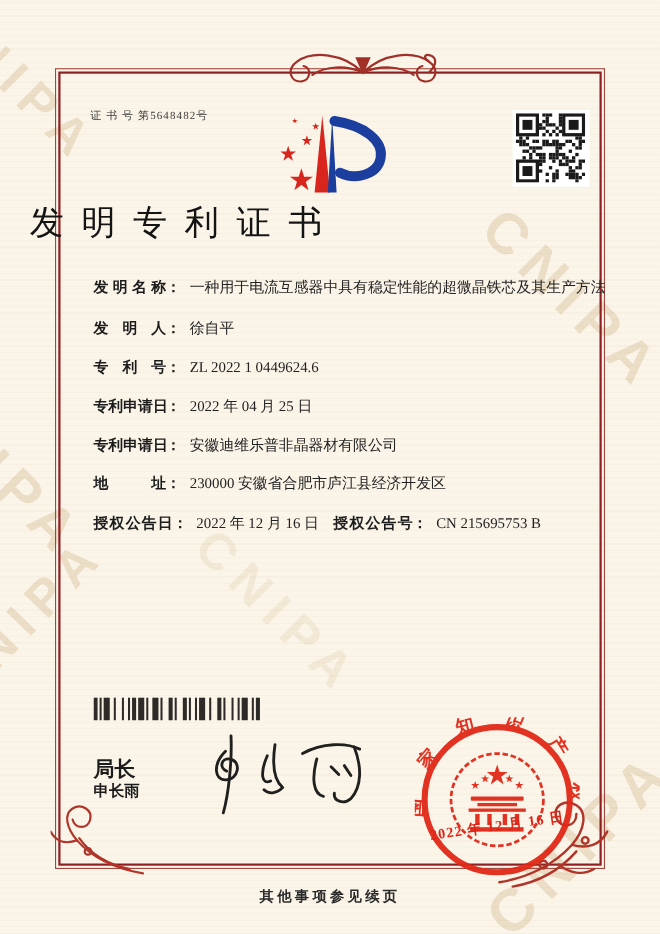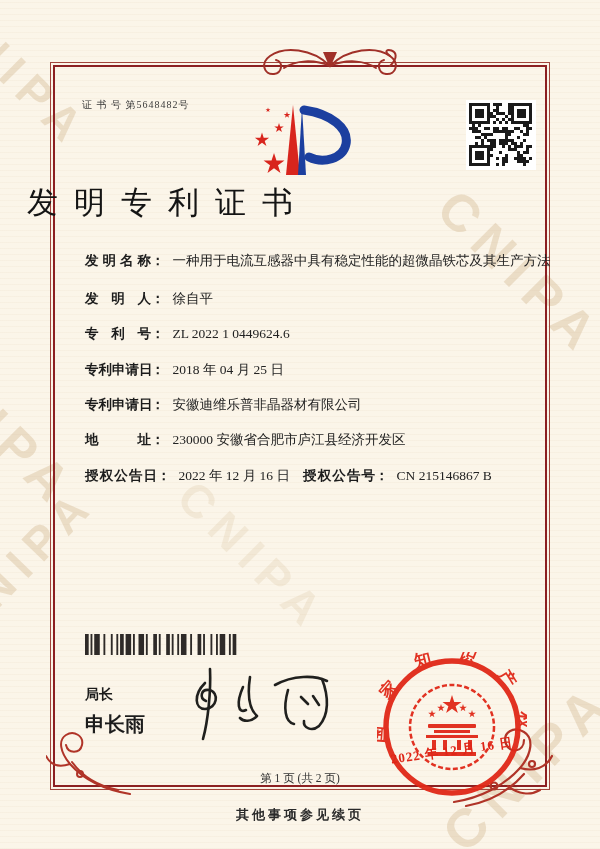--- a/index.html
+++ b/index.html
@@ -22,22 +22,22 @@
   .fields{position:absolute;left:85px;top:0;font-size:13.5px;}
   .f-row{position:absolute;left:0;white-space:nowrap;}
   .f-label{display:inline-block;width:66px;text-align:justify;text-align-last:justify;
            font-weight:bold;color:#1c1c1c;vertical-align:bottom;}
   .f-colon{font-weight:bold;color:#1c1c1c;}
   .f-value{margin-left:8px;color:#222;margin-top:48px;}
   .f-group2{position:absolute;left:218px;top:0;}
   .paras{position:absolute;left:66px;top:492px;width:472px;font-size:13.2px;line-height:25px;color:#262626;}
   .paras p{margin:0;text-indent:2em;}
   .barcode{position:absolute;left:85px;top:634px;}
-  .director-title{position:absolute;left:85px;top:686px;font-size:14px;font-weight:bold;color:#1c1c1c;}
-  .director-name{position:absolute;left:85px;top:711px;font-size:20px;font-weight:bold;color:#1c1c1c;text-align:right;}
+  .director-title{position:absolute;left:85px;top:686px;font-size:19px;font-weight:bold;color:#1c1c1c;}
+  .director-name{position:absolute;left:85px;top:711px;font-size:14px;font-weight:bold;color:#1c1c1c;text-align:right;}
   .signature{position:absolute;left:175px;top:663px;}
   .seal{position:absolute;left:377px;top:652px;opacity:.95;}
   .seal-date{position:absolute;left:362px;top:742px;width:180px;text-align:center;
              font-size:13px;font-weight:bold;color:#df2517;transform:rotate(-8deg);letter-spacing:1px;}
   .page-info{position:absolute;left:0;top:771px;width:100%;text-align:center;font-size:11.5px;color:#333;}
   .cont-note{position:absolute;left:0;top:806px;width:100%;text-align:center;font-size:13px;
              letter-spacing:3px;color:#2a2a2a;font-weight:bold;}
   .ornament{position:absolute;pointer-events:none;}
 </style>
 </head>
@@ -253,32 +253,32 @@
     <div class="f-row" style="top:252px;">
       <span class="f-label">发明名称</span><span class="f-colon">：</span><span class="f-value">一种用于电流互感器中具有稳定性能的超微晶铁芯及其生产方法</span>
     </div>
     <div class="f-row" style="top:290px;font-family:Liberation Mono, monospace;">
       <span class="f-label">发明人</span><span class="f-colon">：</span><span class="f-value">徐自平</span>
     </div>
     <div class="f-row" style="top:325px;">
       <span class="f-label">专利号</span><span class="f-colon">：</span><span class="f-value">ZL 2022 1 0449624.6</span>
     </div>
     <div class="f-row" style="top:361px;">
-      <span class="f-label">专利申请日</span><span class="f-colon">：</span><span class="f-value">2018 年 04 月 25 日</span>
+      <span class="f-label">专利申请日</span><span class="f-colon">：</span><span class="f-value">2022 年 04 月 25 日</span>
     </div>
     <div class="f-row" style="top:396px;">
       <span class="f-label">专利申请日</span><span class="f-colon">：</span><span class="f-value">安徽迪维乐普非晶器材有限公司</span>
     </div>
     <div class="f-row" style="top:431px;">
       <span class="f-label">地址</span><span class="f-colon">：</span><span class="f-value">230000 安徽省合肥市庐江县经济开发区</span>
     </div>
     <div class="f-row" style="top:467px;">
       <span class="f-label" style="width:72px;">授权公告日</span><span class="f-colon">：</span><span class="f-value">2022 年 12 月 16 日</span>
       <span class="f-group2">
-        <span class="f-label" style="width:72px;">授权公告号</span><span class="f-colon">：</span><span class="f-value">CN 215146867 B</span>
+        <span class="f-label" style="width:72px;">授权公告号</span><span class="f-colon">：</span><span class="f-value">CN 215695753 B</span>
       </span>
     </div>
   </div>
 
 
   <svg id="barcode-svg" class="barcode" width="155" height="21" viewBox="0 0 155 21">
       <rect x="0.00" y="0" width="3.69" height="21" fill="#2e2a28"></rect>
       <rect x="5.54" y="0" width="1.85" height="21" fill="#2e2a28"></rect>
       <rect x="9.23" y="0" width="5.54" height="21" fill="#2e2a28"></rect>
       <rect x="18.45" y="0" width="1.85" height="21" fill="#2e2a28"></rect>
@@ -340,17 +340,16 @@
       <rect x="-26" y="8" width="52" height="3"></rect>
       <rect x="-20" y="13" width="4" height="10"></rect>
       <rect x="-9" y="13" width="4" height="10"></rect>
       <rect x="5" y="13" width="4" height="10"></rect>
       <rect x="16" y="13" width="4" height="10"></rect>
       <rect x="-24" y="25" width="48" height="4"></rect>
     </g>
   </svg>
   <div class="seal-date">2022 年 12 月 16 日</div>
 
-  <div class="page-info">第 1 页 (共 2 页)</div>
 
   <div class="cont-note">其他事项参见续页</div>
 
 </div>
 
 </body></html>

